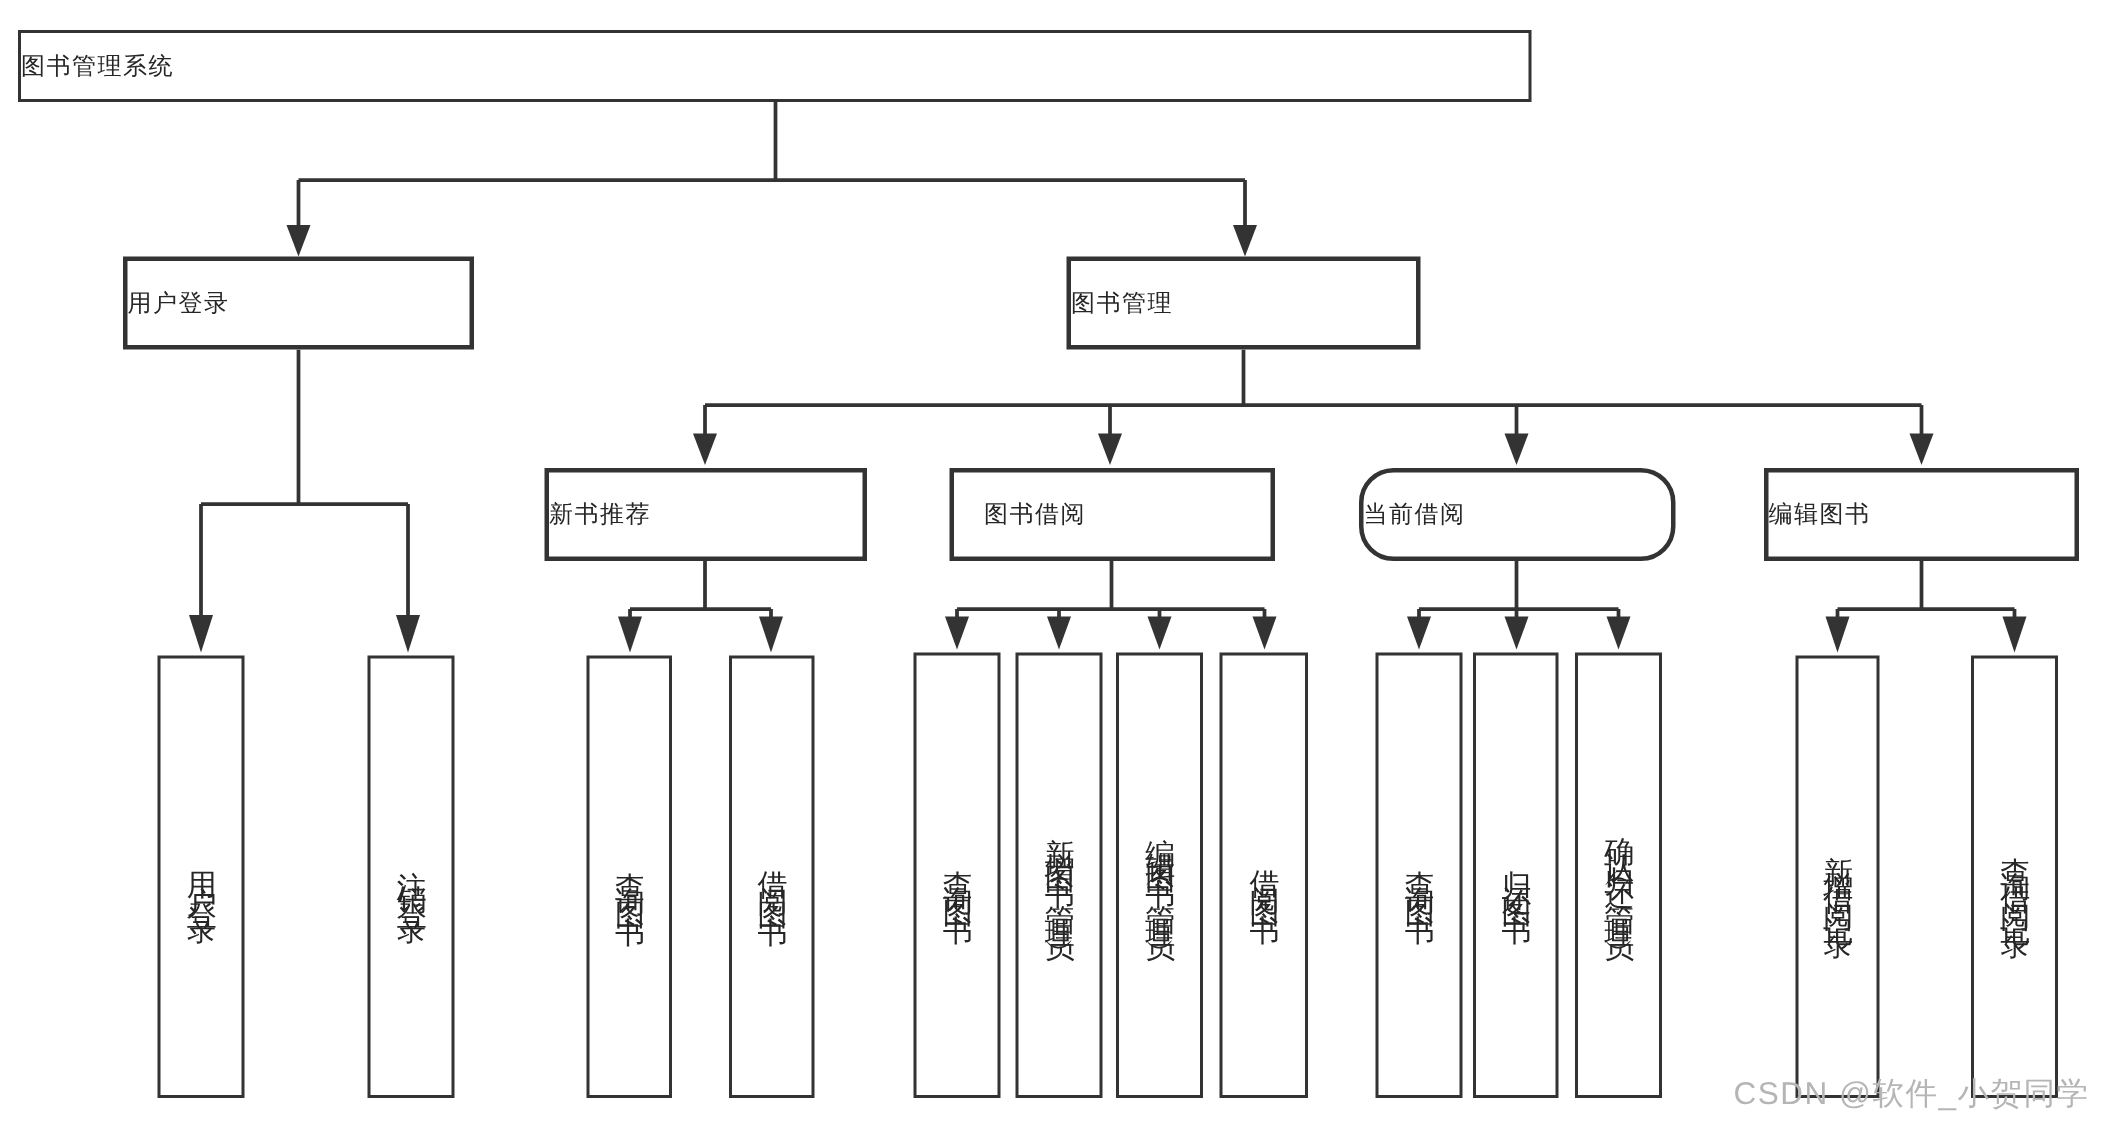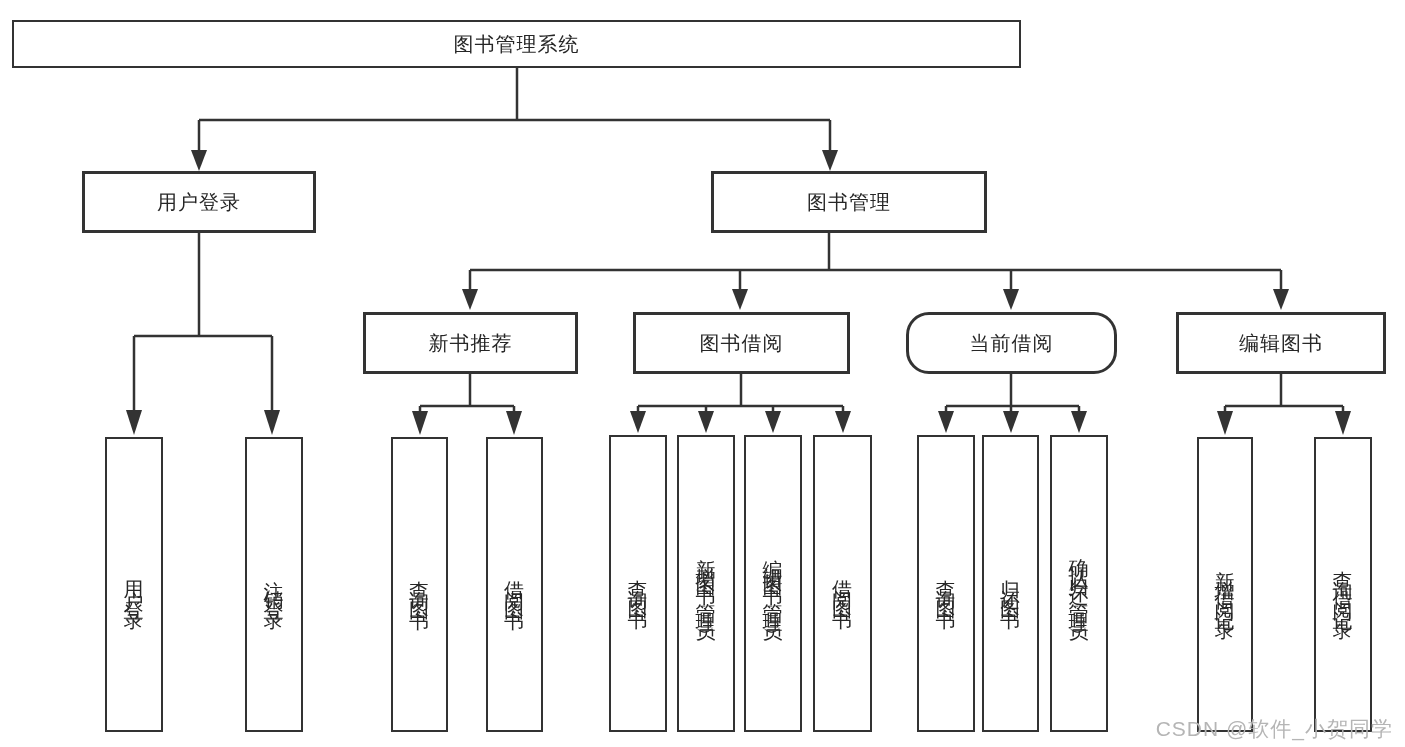--- a/index.html
+++ b/index.html
@@ -2,44 +2,44 @@
 <html><head>
 <meta charset="utf-8">
 <style>
   html,body{margin:0;padding:0;background:#ffffff;}
   .canvas{
     position:relative;width:1405px;height:747px;background:#ffffff;
     font-family:"Liberation Sans",sans-serif;color:#262626;overflow:hidden;
   }
   svg.wires{position:absolute;left:0;top:0;width:1405px;height:747px;}
   .hbox{
-    position:absolute;display:flex;align-items:center;justify-content:center;
+    position:absolute;display:flex;align-items:center;justify-content:flex-start;
     border:3px solid #333333;background:#ffffff;box-sizing:border-box;
-    font-size:20px;letter-spacing:1px;white-space:nowrap;
+    font-size:16px;letter-spacing:1px;white-space:nowrap;
   }
   .hbox.root{border-width:2px;}
   .vbox{
     position:absolute;display:flex;align-items:center;justify-content:center;
     border:2px solid #333333;background:#ffffff;box-sizing:border-box;
   }
   .vbox span{
     writing-mode:vertical-rl;text-orientation:mixed;
     font-size:20px;letter-spacing:10px;line-height:1.1;
   }
   .vbox.long span{letter-spacing:9px;}
   .watermark{
     position:absolute;right:12px;bottom:4px;z-index:6;
     font-size:21px;color:#b5b5b5;letter-spacing:1px;white-space:nowrap;
   }
   
   #n-root{left:12px;top:20px;width:1009px;height:48px;}
   #n-user-login{left:82px;top:171px;width:234px;height:62px;}
-  #n-book-mgmt{left:711px;top:171px;width:276px;height:62px;}
+  #n-book-mgmt{left:711px;top:171px;width:236px;height:62px;}
   #n-new-book{left:363px;top:312px;width:215px;height:62px;}
-  #n-book-borrow{left:633px;top:312px;width:217px;height:62px;}
+  #n-book-borrow{left:633px;top:312px;width:217px;height:62px;padding-left:20px;}
   #n-current-borrow{left:906px;top:312px;width:211px;height:62px;border-radius:23px;}
   #n-borrow-record{left:1176px;top:312px;width:210px;height:62px;}
   #n-login{left:105px;top:437px;width:58px;height:295px;}
   #n-logout{left:245px;top:437px;width:58px;height:295px;}
   #n-nb-query{left:391px;top:437px;width:57px;height:295px;}
   #n-nb-borrow{left:486px;top:437px;width:57px;height:295px;}
   #n-bb-query{left:609px;top:435px;width:58px;height:297px;}
   #n-bb-add{left:677px;top:435px;width:58px;height:297px;}
   #n-bb-edit{left:744px;top:435px;width:58px;height:297px;}
   #n-bb-borrow{left:813px;top:435px;width:59px;height:297px;}

